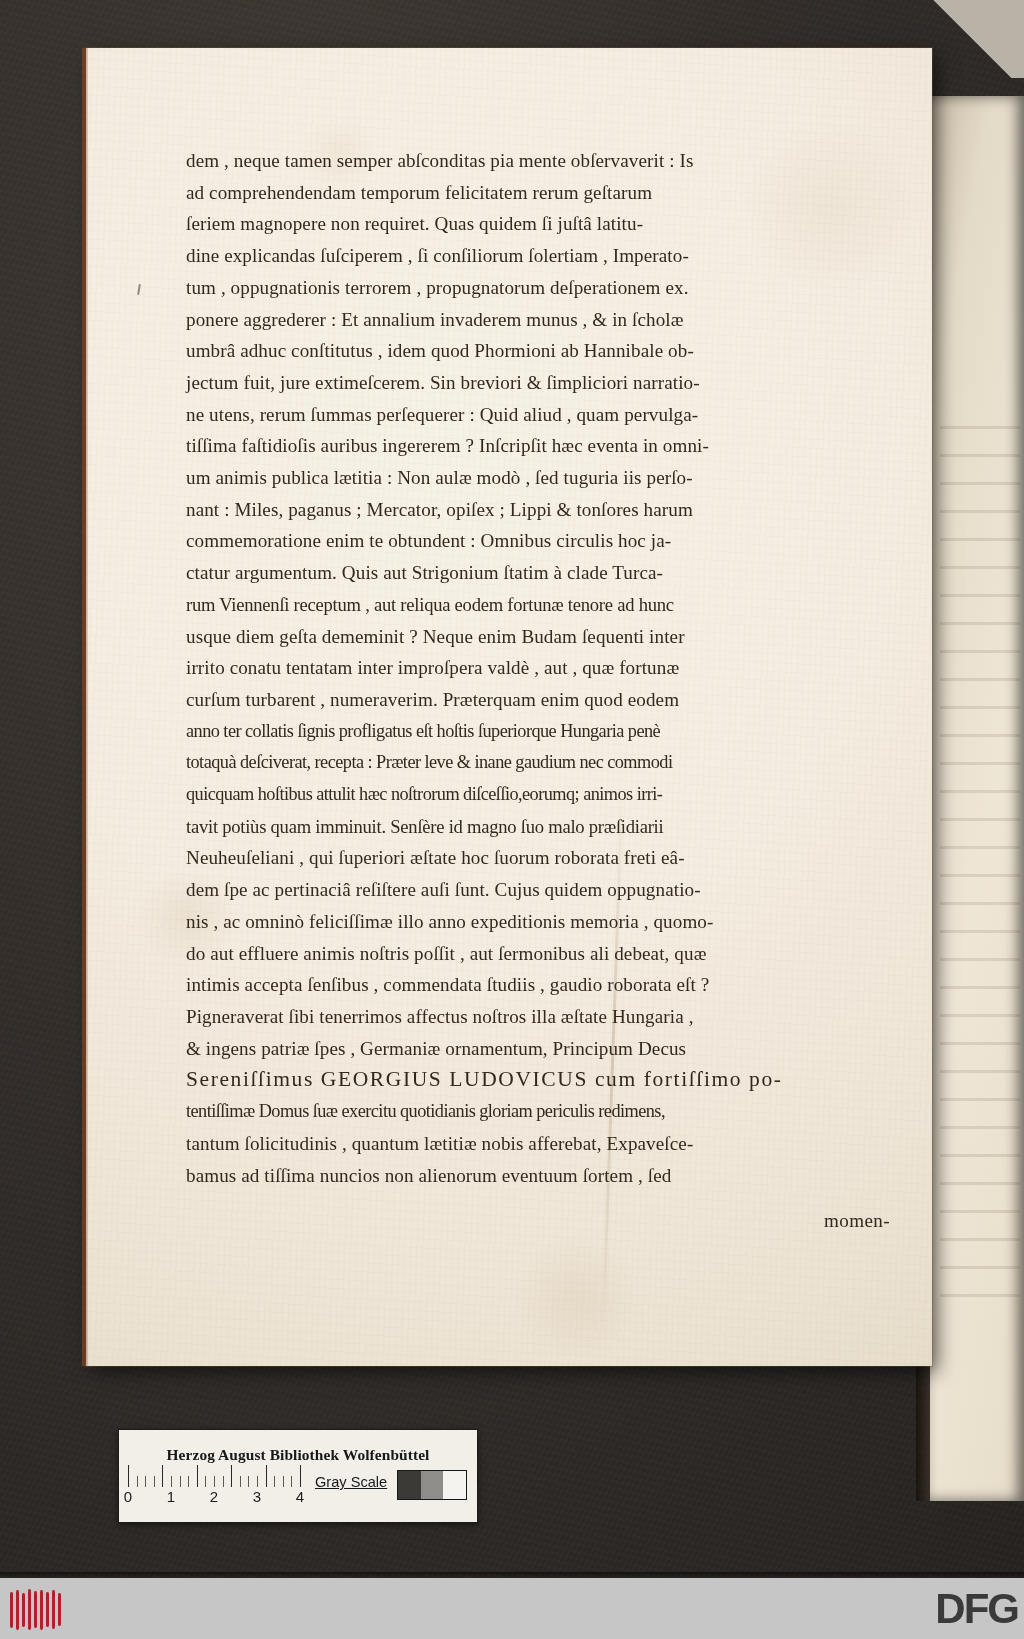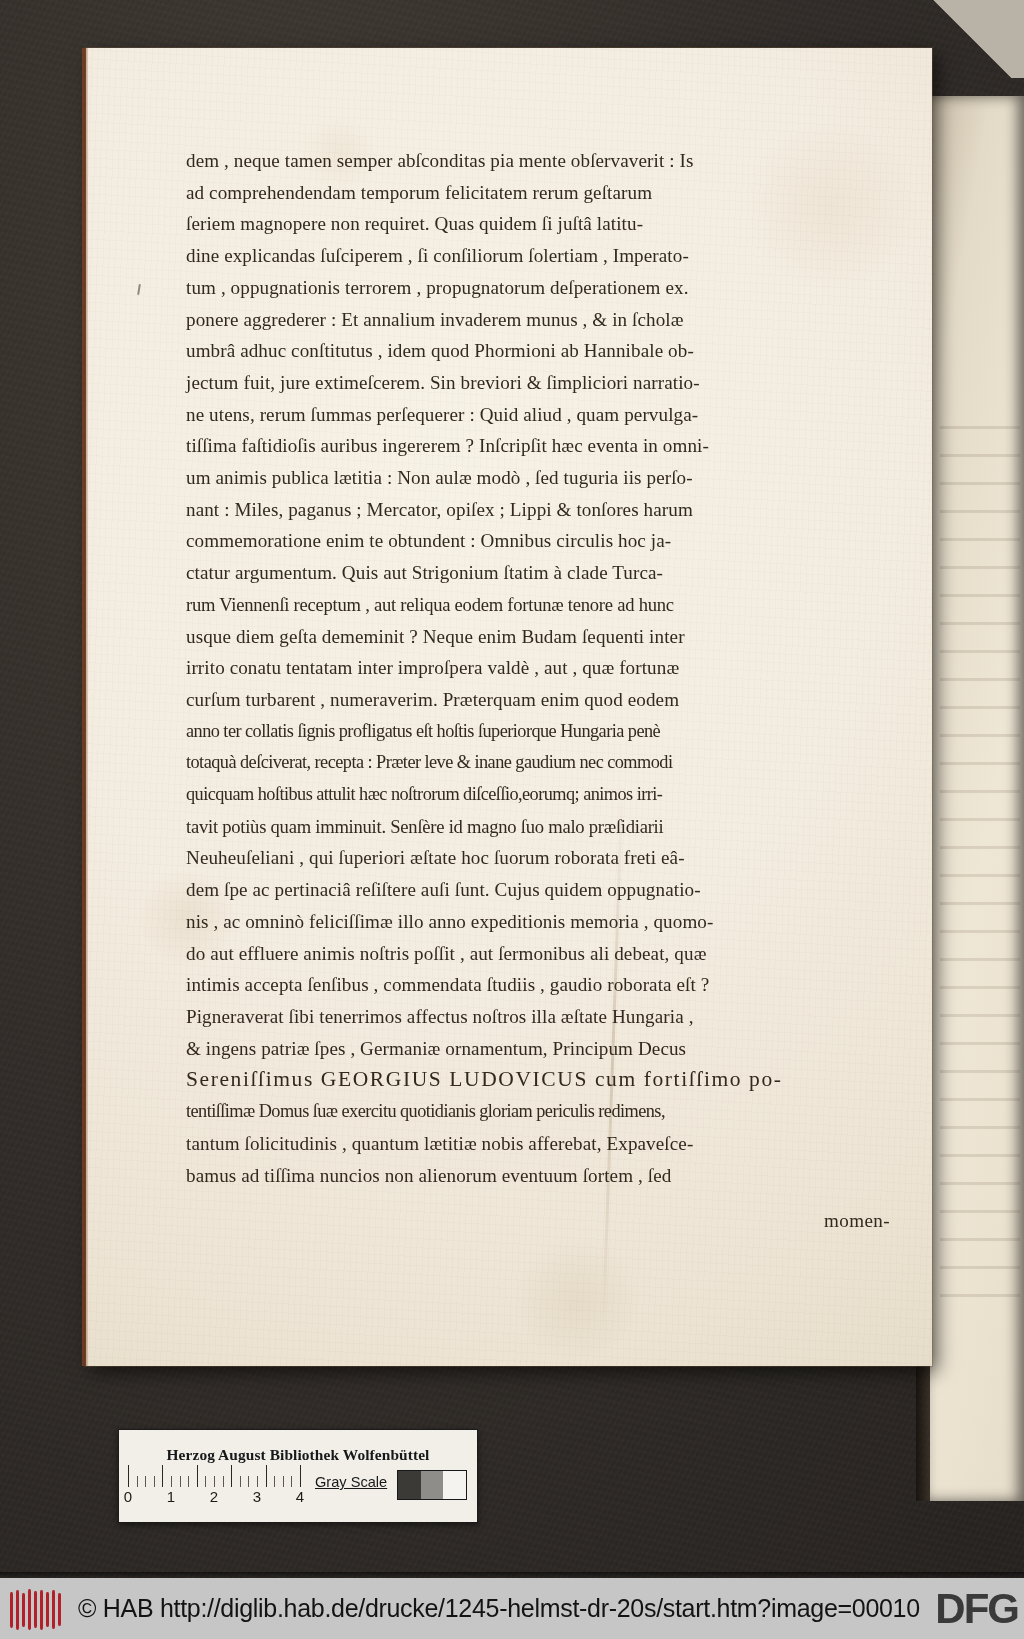--- a/index.html
+++ b/index.html
@@ -416,17 +416,16 @@
       <i style="left:2px;  height:36px; top:5px"></i>
       <i style="left:8px;  height:40px; top:3px"></i>
       <i style="left:14px; height:34px; top:6px"></i>
       <i style="left:20px; height:41px; top:2px"></i>
       <i style="left:26px; height:37px; top:4px"></i>
       <i style="left:32px; height:40px; top:3px"></i>
       <i style="left:38px; height:35px; top:5px"></i>
       <i style="left:44px; height:39px; top:3px"></i>
       <i style="left:50px; height:33px; top:6px"></i>
     </div>
-    <div class="footer-url">© HAB http://diglib.hab.de/drucke/1245-helmst-dr-20s/start.htm?image=00010</div>
     <div class="dfg-logo">DFG</div>
   </div>
 
 </div>
 
 </body></html>

